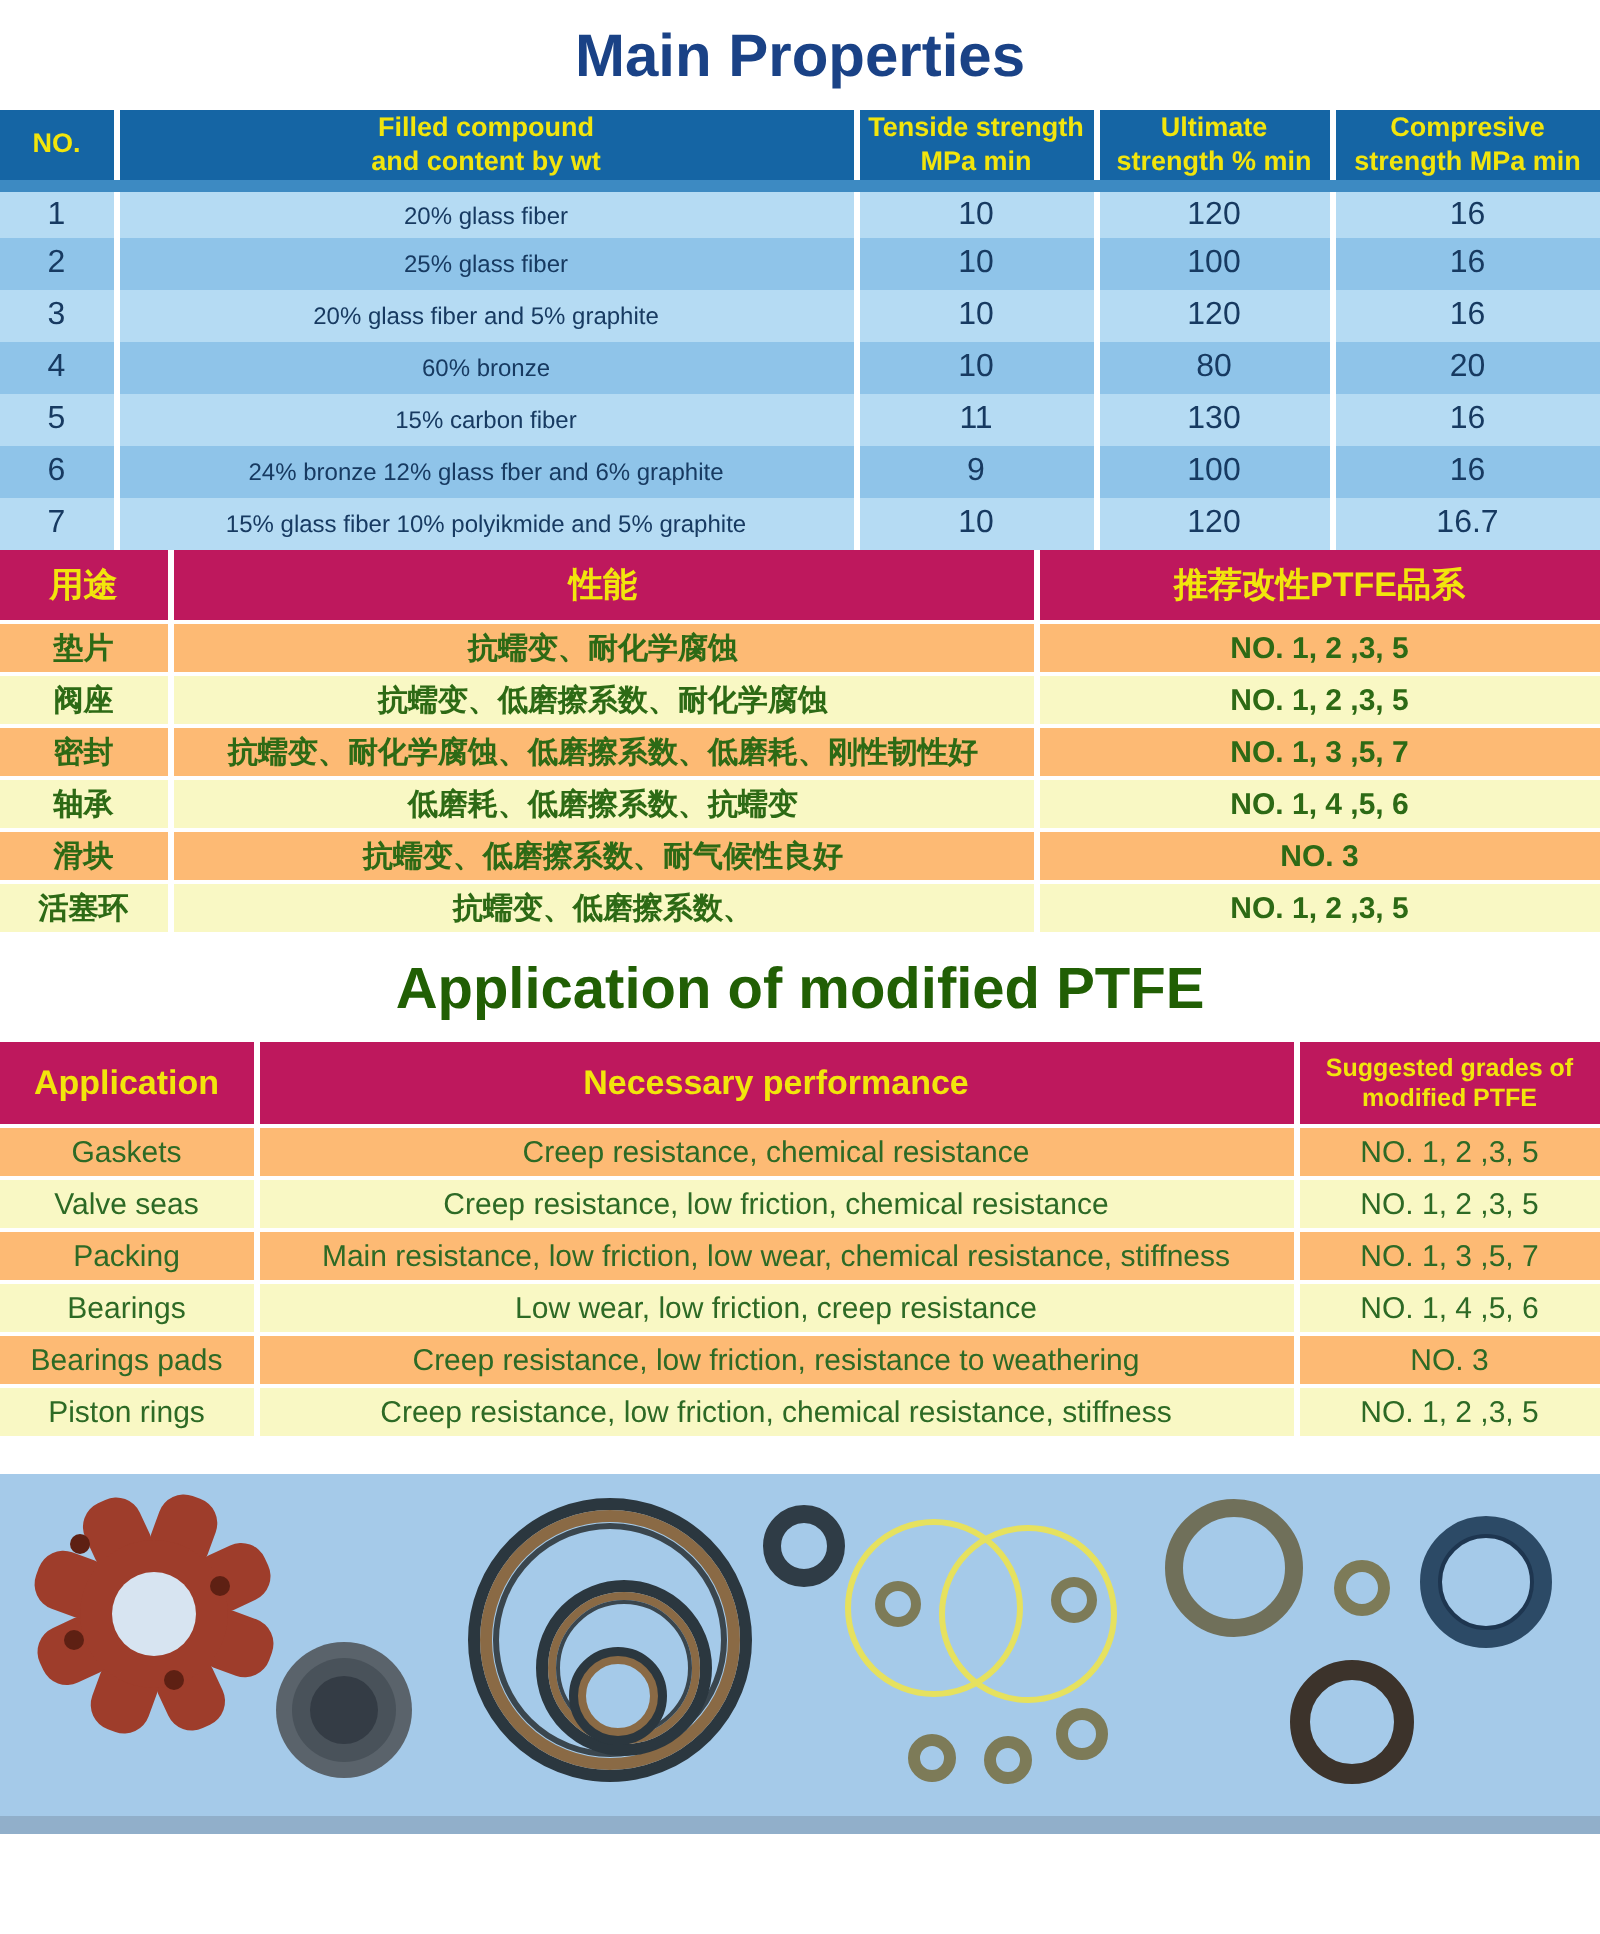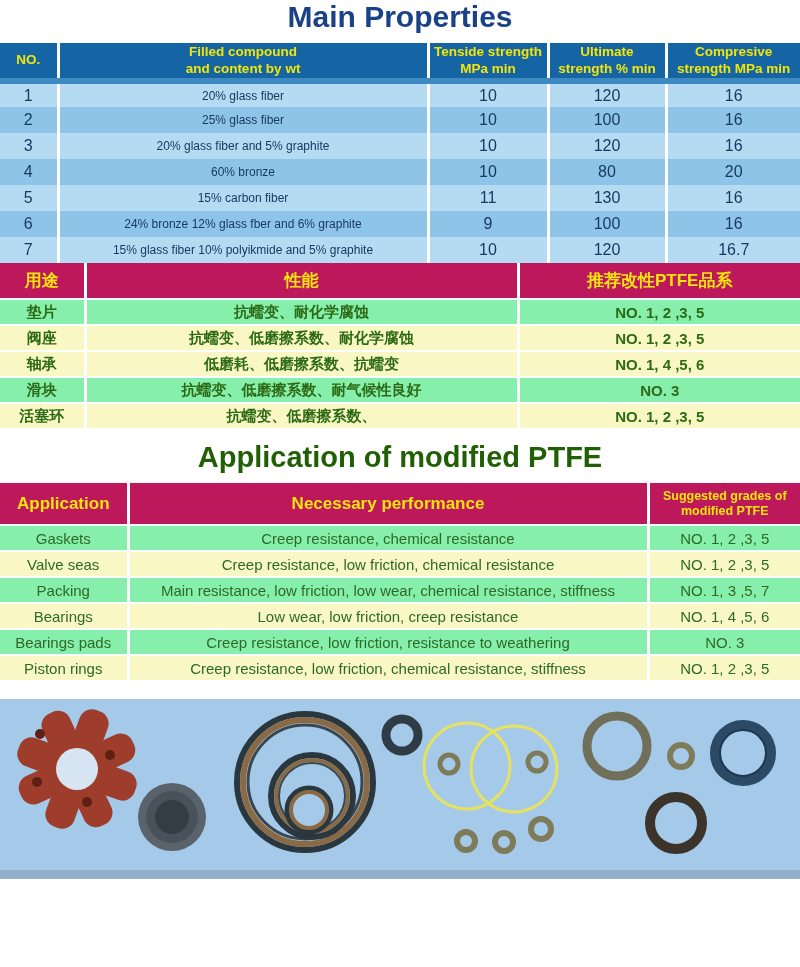--- a/index.html
+++ b/index.html
@@ -3,21 +3,21 @@
 <meta charset="utf-8">
 <style>
   * { box-sizing: border-box; }
   html,body { margin:0; padding:0; background:#ffffff; }
   .page {
     width:800px; height:967px; background:#ffffff; overflow:hidden;
     font-family:"Liberation Sans","DejaVu Sans",sans-serif;
   }
   .title-blue {
     text-align:center; color:#1a4286; font-size:30px; font-weight:bold;
-    padding-top:0; margin-bottom:9px; letter-spacing:0px;
+    padding-top:12px; margin-bottom:9px; letter-spacing:0px;
   }
   .title-green {
     text-align:center; color:#215f04; font-size:27px; font-weight:bold;
     margin:11px 0 9px 0;
   }
   table { border-collapse:collapse; table-layout:fixed; width:800px; }
   th, td { text-align:center; vertical-align:middle; padding:0 3px; overflow:hidden; }
   th { white-space:pre-line; font-weight:bold; }
   .gap-r { border-right:3px solid #ffffff; }
 
@@ -36,21 +36,21 @@
     background:#be185d; color:#f2e50c; border-bottom:2px solid #ffffff;
   }
   .t2 th { height:36px; font-size:17px; }
   .t3 th { height:42px; font-size:17px; line-height:1.15; }
   .t3 th.small { font-size:12.5px; }
   .t2 td, .t3 td {
     height:26px; border-bottom:2px solid #ffffff; font-size:15px;
   }
   .t2 td { color:#2d6a15; font-weight:bold; }
   .t3 td { color:#2d6a25; font-weight:normal; }
-  .t2 tr.g td, .t3 tr.g td { background:#86efac; }
+  .t2 tr.g td, .t3 tr.g td { background:#fdba74; }
   .t2 tr.y td, .t3 tr.y td { background:#f9f8c4; }
 
   
   .photo {
     width:800px; height:180px; margin-top:17px; position:relative;
     background:#a5cae9;
   }
   .photo svg { display:block; }
 </style>
 </head>
@@ -152,20 +152,25 @@
       <tr class="g">
         <td class="gap-r">垫片</td>
         <td class="gap-r">抗蠕变、耐化学腐蚀</td>
         <td>NO. 1, 2 ,3, 5</td>
       </tr>
       <tr class="y">
         <td class="gap-r">阀座</td>
         <td class="gap-r">抗蠕变、低磨擦系数、耐化学腐蚀</td>
         <td>NO. 1, 2 ,3, 5</td>
       </tr>
+      <tr class="g">
+        <td class="gap-r">密封</td>
+        <td class="gap-r">抗蠕变、耐化学腐蚀、低磨擦系数、低磨耗、刚性韧性好</td>
+        <td>NO. 1, 3 ,5, 7</td>
+      </tr>
       <tr class="y">
         <td class="gap-r">轴承</td>
         <td class="gap-r">低磨耗、低磨擦系数、抗蠕变</td>
         <td>NO. 1, 4 ,5, 6</td>
       </tr>
       <tr class="g">
         <td class="gap-r">滑块</td>
         <td class="gap-r">抗蠕变、低磨擦系数、耐气候性良好</td>
         <td>NO. 3</td>
       </tr>

